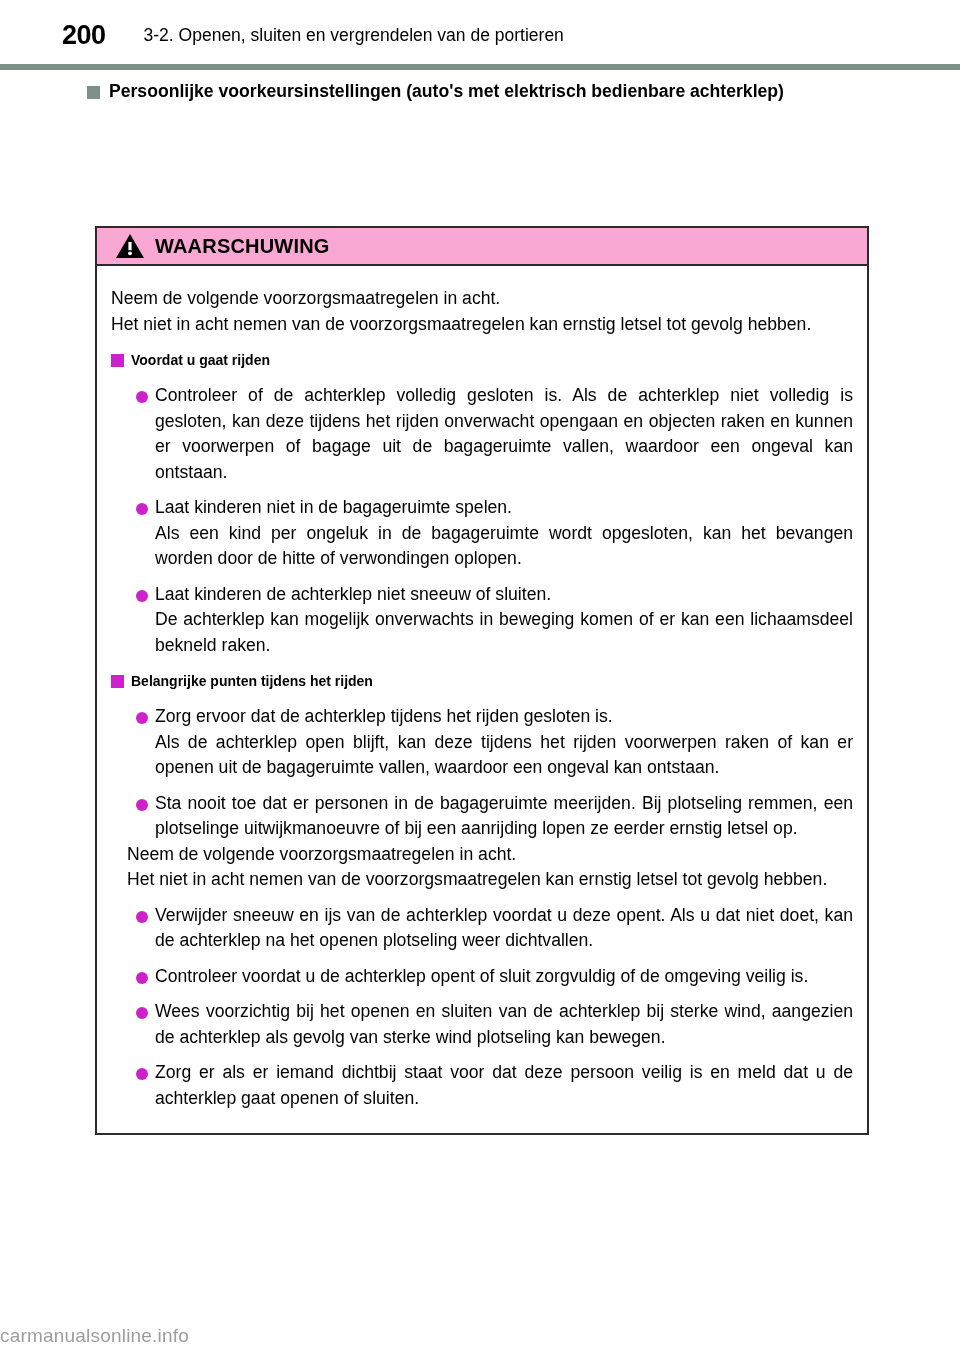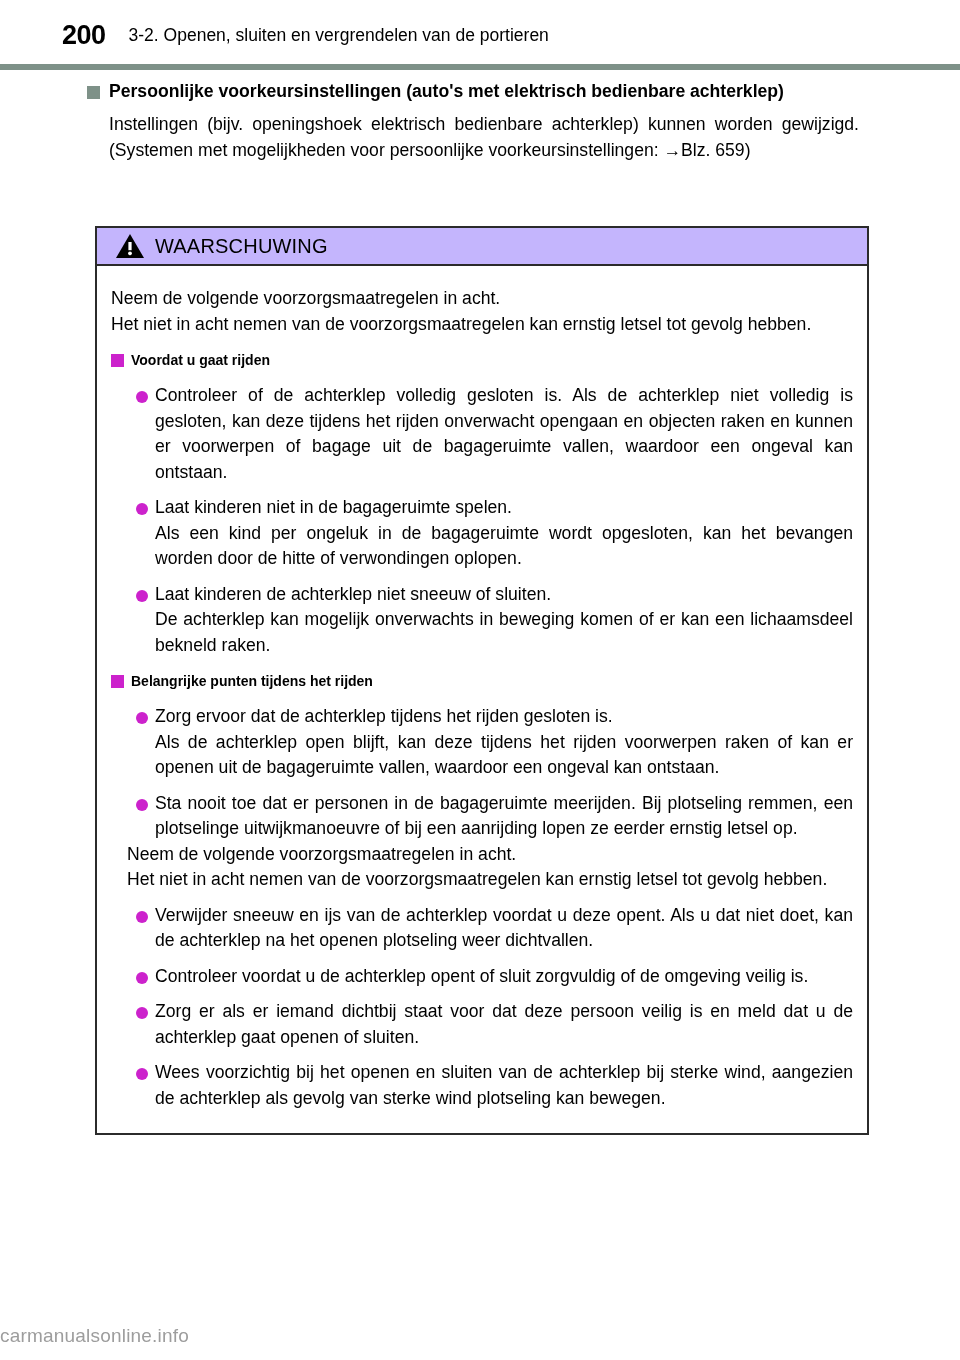--- a/index.html
+++ b/index.html
@@ -37,21 +37,21 @@
   .page-number {
     font-size: 27px;
     font-weight: bold;
     line-height: 34px;
     margin-left: 62px;
     letter-spacing: -0.5px;
   }
   .header-title {
     font-size: 17.5px;
     line-height: 34px;
-    margin-left: 23px;
+    margin-left: 38px;
     white-space: nowrap;
   }
   .header-rule {
     position: absolute;
     top: 64px;
     left: 0;
     width: 960px;
     height: 6px;
     background: #7e9188;
   }
@@ -95,26 +95,27 @@
   
   .warn-box {
     position: absolute;
     top: 226px;
     left: 95px;
     width: 770px;
     border: 2px solid #2b2b2b;
     box-sizing: content-box;
   }
   .warn-title-bar {
-    background: #c4b5fd;
+    background: #f9a8d4;
     border-bottom: 2px solid #2b2b2b;
     height: 36px;
     display: flex;
     align-items: center;
     padding-left: 18px;
+    font-weight: bold;
   }
   .warn-tri {
     width: 30px;
     height: 26px;
     flex: 0 0 auto;
     margin-right: 10px;
     display: block;
   }
   .warn-title {
     font-size: 20px;
@@ -202,21 +203,20 @@
   <div class="page-header">
     <div class="page-number">200</div>
     <div class="header-title">3-2. Openen, sluiten en vergrendelen van de portieren</div>
   </div>
   <div class="header-rule"></div>
 
   <div class="intro">
     <div class="sec-head">
       <span>Persoonlijke voorkeursinstellingen (auto's met elektrisch bedienbare achterklep)</span>
     </div>
-    <div class="intro-body">Instellingen (bijv. openingshoek elektrisch bedienbare achterklep) kunnen worden gewijzigd. (Systemen met mogelijkheden voor persoonlijke voorkeursinstellingen: →Blz. 659)</div>
   </div>
 
   <div class="warn-box">
 
     <div class="warn-title-bar">
       <svg class="warn-tri" viewBox="0 0 30 26" aria-hidden="true">
         <polygon points="15,1 29,25 1,25" fill="#000000"></polygon>
         <rect x="13.4" y="9" width="3.2" height="8.2" fill="#ffffff"></rect>
         <circle cx="15" cy="20.3" r="1.9" fill="#ffffff"></circle>
       </svg>
@@ -261,25 +261,25 @@
 
       <div class="bullet-item">
         <span>Verwijder sneeuw en ijs van de achterklep voordat u deze opent. Als u dat niet doet, kan de achterklep na het openen plotseling weer dichtvallen.</span>
       </div>
 
       <div class="bullet-item">
         <span>Controleer voordat u de achterklep opent of sluit zorgvuldig of de omgeving veilig is.</span>
       </div>
 
       <div class="bullet-item">
+        <span>Wees voorzichtig bij het openen en sluiten van de achterklep bij sterke wind, aangezien de achterklep als gevolg van sterke wind plotseling kan bewegen.</span>
+      </div>
+
+      <div class="bullet-item">
         <span>Zorg er als er iemand dichtbij staat voor dat deze persoon veilig is en meld dat u de achterklep gaat openen of sluiten.</span>
-      </div>
-
-      <div class="bullet-item">
-        <span>Wees voorzichtig bij het openen en sluiten van de achterklep bij sterke wind, aangezien de achterklep als gevolg van sterke wind plotseling kan bewegen.</span>
       </div>
 
     </div>
   </div>
 
   <div class="watermark">carmanualsonline.info</div>
 
 </div>
 
 </body></html>

